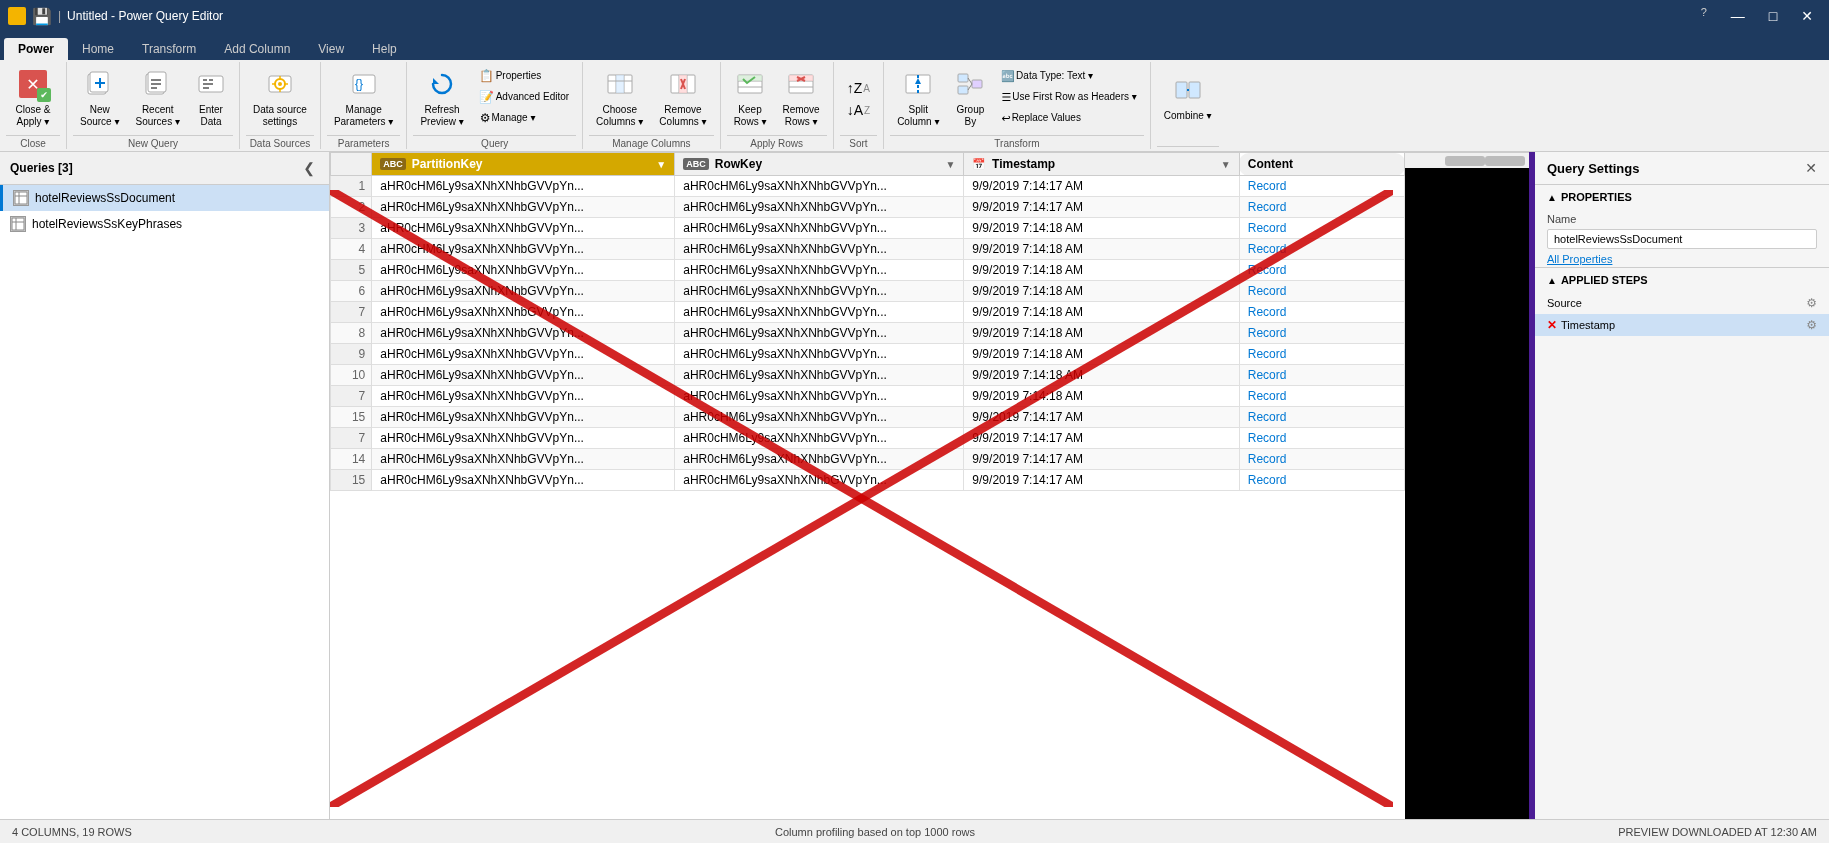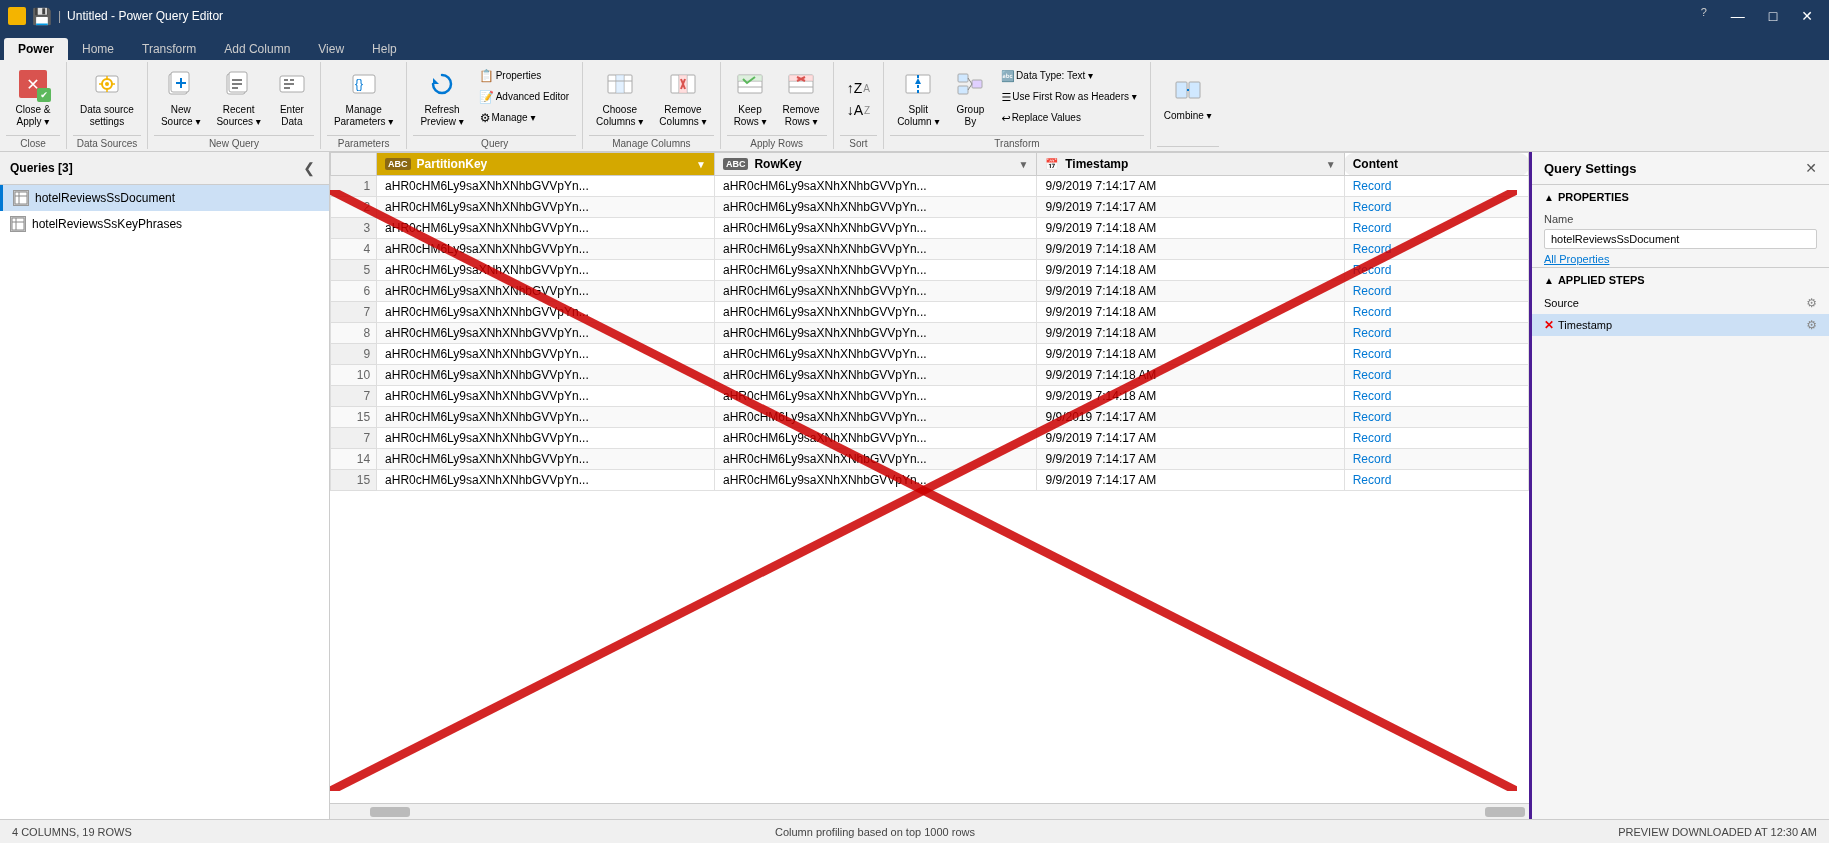--- a/index.html
+++ b/index.html
@@ -162,21 +162,20 @@
       cursor: pointer;
       font-size: 12px;
     }
     .sidebar-item.active { background: #cce0f5; border-left: 3px solid #0078d4; }
     .sidebar-item-icon { width: 16px; height: 16px; background: #ddd; border: 1px solid #999; display: flex; align-items: center; justify-content: center; font-size: 8px; flex-shrink: 0; }
 
     
     .query-area {
       flex: 1;
       display: flex;
-      flex-direction: column;
       overflow: hidden;
     }
 
     
     .table-container {
       flex: 1;
       overflow: auto;
       position: relative;
       background: white;
     }
@@ -227,21 +226,21 @@
       border: none;
       cursor: pointer;
       font-size: 10px;
       color: #666;
     }
 
     
     .query-settings {
       width: 300px;
       background: #f5f5f5;
-      border-left: 3px solid #4c1d95;
+      border-left: 6px solid #4c1d95;
       display: flex;
       flex-direction: column;
       padding: 0;
     }
     .qs-header {
       display: flex;
       justify-content: space-between;
       align-items: center;
       padding: 8px 12px;
       font-weight: 700;
@@ -385,74 +384,74 @@
       </button>
     </div>
     <div class="ribbon-group-label">Close</div>
   </div>
 
   <div class="ribbon-group">
     <div class="ribbon-group-items">
       <button class="ribbon-btn">
         <div class="btn-icon">
           <svg width="28" height="28" viewBox="0 0 28 28">
+              <rect x="2" y="4" width="18" height="20" rx="2" fill="#fff" stroke="#aaa"></rect>
+              <rect x="4" y="2" width="18" height="20" rx="2" fill="#fff" stroke="#aaa"></rect>
+              <line x1="14" y1="8" x2="14" y2="18" stroke="#0078d4" stroke-width="2"></line>
+              <line x1="9" y1="13" x2="19" y2="13" stroke="#0078d4" stroke-width="2"></line>
+            </svg>
+        </div>
+        <span class="btn-label">New<br>Source ▾</span>
+      </button>
+      <button class="ribbon-btn">
+        <div class="btn-icon">
+          <svg width="28" height="28" viewBox="0 0 28 28">
+              <rect x="2" y="4" width="18" height="20" rx="2" fill="#fff" stroke="#aaa"></rect>
+              <rect x="4" y="2" width="18" height="20" rx="2" fill="#fff" stroke="#aaa"></rect>
+              <line x1="7" y1="10" x2="17" y2="10" stroke="#555" stroke-width="1.5"></line>
+              <line x1="7" y1="14" x2="17" y2="14" stroke="#555" stroke-width="1.5"></line>
+              <line x1="7" y1="18" x2="13" y2="18" stroke="#555" stroke-width="1.5"></line>
+            </svg>
+        </div>
+        <span class="btn-label">Recent<br>Sources ▾</span>
+      </button>
+      <button class="ribbon-btn">
+        <div class="btn-icon">
+          <svg width="28" height="28" viewBox="0 0 28 28">
+              <rect x="2" y="6" width="24" height="16" rx="2" fill="#fff" stroke="#aaa"></rect>
+              <line x1="6" y1="10" x2="10" y2="10" stroke="#555" stroke-width="1.5"></line>
+              <line x1="12" y1="10" x2="16" y2="10" stroke="#555" stroke-width="1.5"></line>
+              <line x1="6" y1="14" x2="16" y2="14" stroke="#555" stroke-width="1.5"></line>
+              <line x1="6" y1="18" x2="12" y2="18" stroke="#555" stroke-width="1.5"></line>
+            </svg>
+        </div>
+        <span class="btn-label">Enter<br>Data</span>
+      </button>
+    </div>
+    <div class="ribbon-group-label">New Query</div>
+  </div>
+
+  <div class="ribbon-group">
+    <div class="ribbon-group-items">
+      <button class="ribbon-btn">
+        <div class="btn-icon">
+          <svg width="28" height="28" viewBox="0 0 28 28">
             <rect x="3" y="6" width="22" height="16" rx="2" fill="#fff" stroke="#aaa"></rect>
             <circle cx="14" cy="14" r="5" fill="none" stroke="#f4b400" stroke-width="2"></circle>
             <circle cx="14" cy="14" r="2" fill="#f4b400"></circle>
             <line x1="14" y1="6" x2="14" y2="9" stroke="#f4b400" stroke-width="1.5"></line>
             <line x1="14" y1="19" x2="14" y2="22" stroke="#f4b400" stroke-width="1.5"></line>
             <line x1="6" y1="14" x2="9" y2="14" stroke="#f4b400" stroke-width="1.5"></line>
             <line x1="19" y1="14" x2="22" y2="14" stroke="#f4b400" stroke-width="1.5"></line>
           </svg>
         </div>
         <span class="btn-label">Data source<br>settings</span>
       </button>
     </div>
     <div class="ribbon-group-label">Data Sources</div>
-  </div>
-
-  <div class="ribbon-group">
-    <div class="ribbon-group-items">
-      <button class="ribbon-btn">
-        <div class="btn-icon">
-          <svg width="28" height="28" viewBox="0 0 28 28">
-              <rect x="2" y="4" width="18" height="20" rx="2" fill="#fff" stroke="#aaa"></rect>
-              <rect x="4" y="2" width="18" height="20" rx="2" fill="#fff" stroke="#aaa"></rect>
-              <line x1="14" y1="8" x2="14" y2="18" stroke="#0078d4" stroke-width="2"></line>
-              <line x1="9" y1="13" x2="19" y2="13" stroke="#0078d4" stroke-width="2"></line>
-            </svg>
-        </div>
-        <span class="btn-label">New<br>Source ▾</span>
-      </button>
-      <button class="ribbon-btn">
-        <div class="btn-icon">
-          <svg width="28" height="28" viewBox="0 0 28 28">
-              <rect x="2" y="4" width="18" height="20" rx="2" fill="#fff" stroke="#aaa"></rect>
-              <rect x="4" y="2" width="18" height="20" rx="2" fill="#fff" stroke="#aaa"></rect>
-              <line x1="7" y1="10" x2="17" y2="10" stroke="#555" stroke-width="1.5"></line>
-              <line x1="7" y1="14" x2="17" y2="14" stroke="#555" stroke-width="1.5"></line>
-              <line x1="7" y1="18" x2="13" y2="18" stroke="#555" stroke-width="1.5"></line>
-            </svg>
-        </div>
-        <span class="btn-label">Recent<br>Sources ▾</span>
-      </button>
-      <button class="ribbon-btn">
-        <div class="btn-icon">
-          <svg width="28" height="28" viewBox="0 0 28 28">
-              <rect x="2" y="6" width="24" height="16" rx="2" fill="#fff" stroke="#aaa"></rect>
-              <line x1="6" y1="10" x2="10" y2="10" stroke="#555" stroke-width="1.5"></line>
-              <line x1="12" y1="10" x2="16" y2="10" stroke="#555" stroke-width="1.5"></line>
-              <line x1="6" y1="14" x2="16" y2="14" stroke="#555" stroke-width="1.5"></line>
-              <line x1="6" y1="18" x2="12" y2="18" stroke="#555" stroke-width="1.5"></line>
-            </svg>
-        </div>
-        <span class="btn-label">Enter<br>Data</span>
-      </button>
-    </div>
-    <div class="ribbon-group-label">New Query</div>
   </div>
 
   <div class="ribbon-group">
     <div class="ribbon-group-items">
       <button class="ribbon-btn">
         <div class="btn-icon">
           <svg width="28" height="28" viewBox="0 0 28 28">
             <rect x="3" y="5" width="22" height="18" rx="2" fill="#fff" stroke="#aaa"></rect>
             <text x="5" y="18" font-size="12" fill="#0078d4" font-family="Arial">{}</text>
           </svg>

